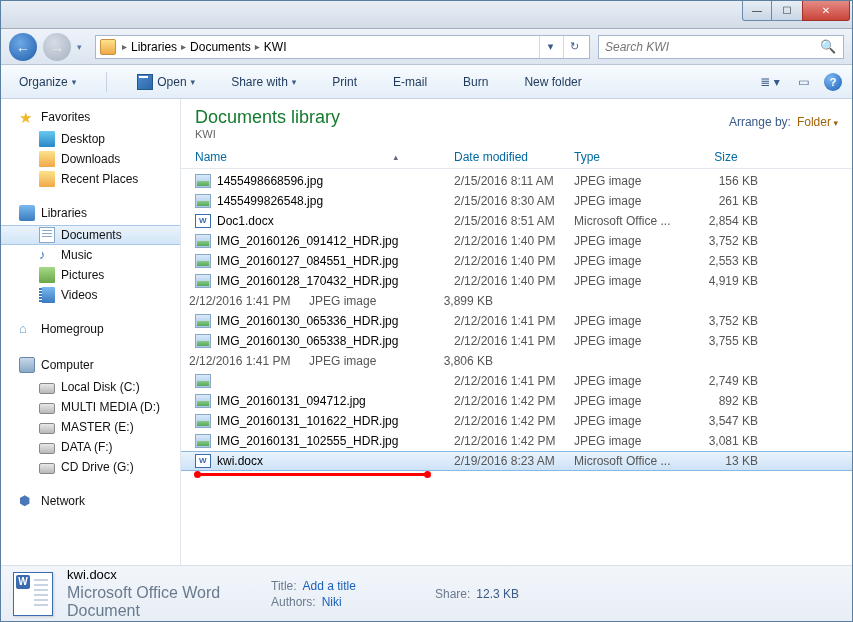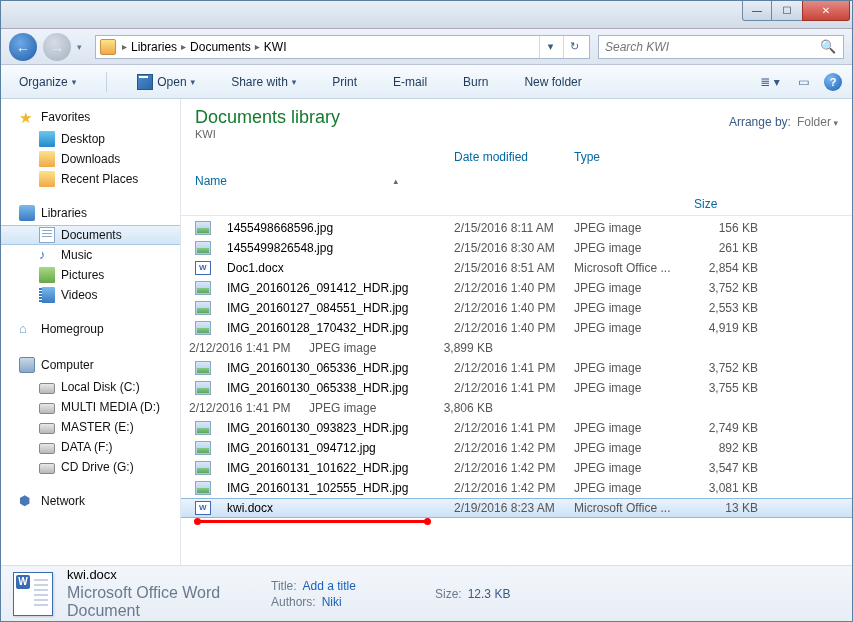--- a/index.html
+++ b/index.html
@@ -62,36 +62,36 @@
 .ico-net { color: #4878b8; font-size: 13px; }
 .ico-desk { background: linear-gradient(#68c8f0, #2888c8); border-radius: 1px; }
 .ico-dl { background: linear-gradient(#fce38a, #f0a848); border-radius: 1px; }
 .ico-recent { background: linear-gradient(#fce38a, #f0a848); border-radius: 1px; position:relative; }
 
 .content { flex: 1; display: flex; flex-direction: column; overflow: hidden; }
 .lib-header { padding: 8px 14px 6px; display: flex; align-items: flex-start; }
 .lib-title { color: #147a2e; font-size: 18px; }
 .lib-sub { color: #666; font-size: 11px; }
 .arrange { margin-left: auto; display:flex; align-items:center; gap:6px; padding-top:8px; color:#3a5a88; }
-.arrange .val { color: #737373; }
+.arrange .val { color: #a16207; }
 .arrange .val::after { content:" ▾"; font-size:9px; }
 
 .columns { display: flex; border-bottom: 1px solid #e4e8ee; padding: 4px 0; color: #0369a1; font-size: 12px; }
 .col { padding: 0 8px; }
 .col.name { width: 265px; padding-left: 14px; display:flex; align-items:center; gap:6px; }
 .col.name::after { content:"▴"; font-size:9px; color:#668; margin-left:auto; margin-right:40px; }
 .col.date { width: 120px; }
 .col.type { width: 120px; }
-.col.size { width: 80px; text-align: left; margin-top: 47px; }
+.col.size { width: 80px; text-align: center; }
 
 .filelist { flex: 1; overflow-y: auto; padding-top: 2px; }
 .row { display: flex; align-items: center; height: 20px; padding: 0; }
 .row.sel { background: linear-gradient(#eaf3fc, #cde2f7); border: 1px solid #8ab8e0; border-left:none; border-right:none; }
 .row .c { padding: 0 8px; color: #000; white-space: nowrap; overflow: hidden; text-overflow: ellipsis; }
-.row .c.name { width: 265px; padding-left: 14px; display: flex; align-items: center; gap: 16px; }
+.row .c.name { width: 265px; padding-left: 14px; display: flex; align-items: center; gap: 6px; }
 .row .c.date { width: 120px; color: #555; }
 .row .c.type { width: 120px; color: #555; }
 .row .c.size { width: 80px; text-align: right; color: #555; }
 .fico { width: 16px; height: 14px; display: inline-block; flex-shrink: 0; }
 .fico.img { background: linear-gradient(#d8e8f8, #a8c8e8); border: 1px solid #8aa8c8; position:relative; }
 .fico.img::before { content:""; position:absolute; bottom:1px; left:1px; right:1px; height:5px; background: linear-gradient(#88c888, #58a858); }
 .fico.docx { background: #fff; border: 1px solid #3a6ab0; position:relative; }
 .fico.docx::before { content:"W"; position:absolute; font-size:8px; font-weight:bold; color:#3a6ab0; left:3px; top:1px; }
 
 .redline { height: 3px; background: red; border-radius: 2px; margin: 2px 14px 0 14px; width: 235px; position: relative; }
@@ -351,21 +351,20 @@
             <div class="c size">3,755 KB</div>
           </div>
           <div class="row">
             <div class="c date">2/12/2016 1:41 PM</div>
             <div class="c type">JPEG image</div>
             <div class="c size">3,806 KB</div>
           </div>
           <div class="row">
             <div class="c name">
               <span class="fico img"></span>
-              <span>IMG_20160130_093823_HDR.jpg</span>
             </div>
             <div class="c date">2/12/2016 1:41 PM</div>
             <div class="c type">JPEG image</div>
             <div class="c size">2,749 KB</div>
           </div>
           <div class="row">
             <div class="c name">
               <span class="fico img"></span>
               <span>IMG_20160131_094712.jpg</span>
             </div>
@@ -416,19 +415,19 @@
           <span class="k">Title:</span>
           <span class="v">Add a title</span>
         </div>
       <div class="det-kv">
           <span class="k">Authors:</span>
           <span class="v">Niki</span>
         </div>
     </div>
     <div class="det-col">
       <div class="det-kv">
-          <span class="k">Size:</span>
+          <span class="k">Share:</span>
           <span class="vplain">12.3 KB</span>
         </div>
     </div>
   </div>
 
 </div>
 
 </body></html>

